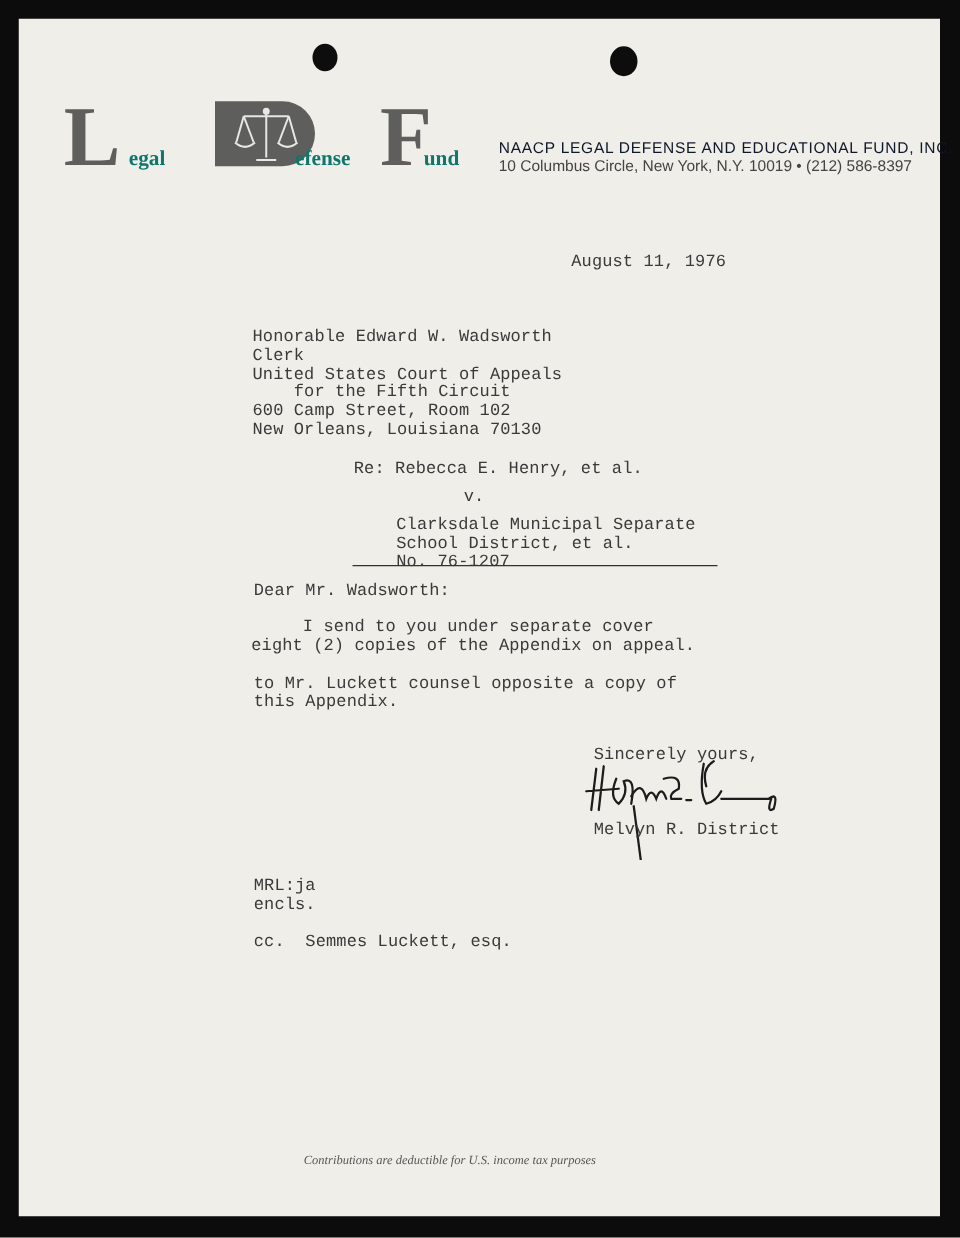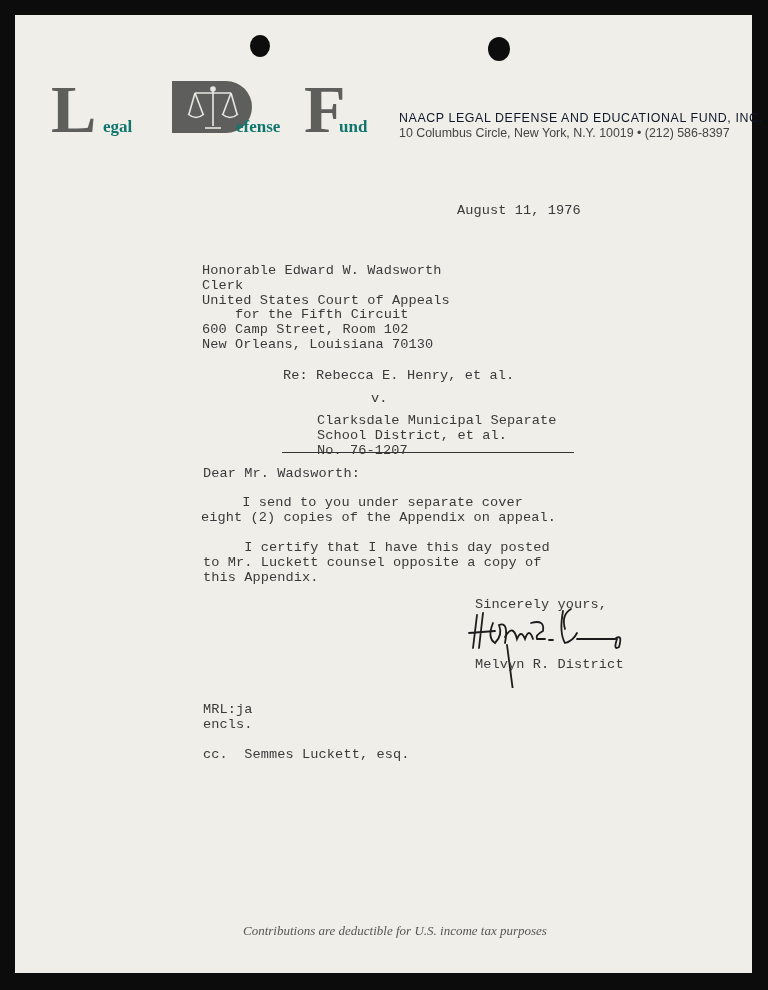--- a/index.html
+++ b/index.html
@@ -5,21 +5,21 @@
   html, body { margin:0; padding:0; }
   body { width:768px; height:990px; background:#0c0c0c; position:relative; overflow:hidden; }
   .paper { position:absolute; left:15px; top:15px; width:737px; height:958px; background:#efeee8; }
   .hole { position:absolute; border-radius:50%; background:#0d0d0d; }
   .abs { position:absolute; }
   .typed { font-family:"Liberation Mono", "DejaVu Sans Mono", monospace; font-size:13.6px; color:#3a3a3a; line-height:14.8px; white-space:pre; letter-spacing:0.1px; }
   .big-letter { position:absolute; font-family:"Liberation Serif", "DejaVu Serif", serif; font-weight:bold; color:#5e5e5c; line-height:1; }
   .small-word { position:absolute; font-family:"Liberation Serif", "DejaVu Serif", serif; font-weight:bold; color:#0f766e; font-size:17px; line-height:1; }
   .lh-org { font-family:"Liberation Sans", "DejaVu Sans", sans-serif; font-size:12.4px; color:#0f172a; letter-spacing:0.6px; white-space:nowrap; }
   .lh-addr { font-family:"Liberation Sans", "DejaVu Sans", sans-serif; font-size:12.4px; color:#444; white-space:nowrap; }
-  .footer { font-family:"Liberation Serif", "DejaVu Serif", serif; font-style:italic; font-size:13px; color:#555; white-space:nowrap; }
+  .footer { font-family:"Liberation Serif", "DejaVu Serif", serif; font-style:italic; font-size:10px; color:#555; white-space:nowrap; }
   .rule { position:absolute; height:1px; background:#333; }
 </style>
 </head>
 <body>
 
 <div class="paper">
 
   <div class="hole" style="left:235px; top:20px; width:20px; height:22px;"></div>
   <div class="hole" style="left:473px; top:22px; width:22px; height:24px;"></div>
 
@@ -74,21 +74,20 @@
   <div class="rule" style="left:267px; top:437px; width:292px;"></div>
 
   <div class="abs typed" style="left:188px; top:452px;">Dear Mr. Wadsworth:</div>
 
   <div class="abs" style="left:186px; top:481px;">
     <div class="typed">     I send to you under separate cover</div>
     <div class="typed">eight (2) copies of the Appendix on appeal.</div>
   </div>
 
   <div class="abs" style="left:188px; top:526px;">
-    <div class="typed">     I certify that I have this day posted</div>
     <div class="typed">to Mr. Luckett counsel opposite a copy of</div>
     <div class="typed">this Appendix.</div>
   </div>
 
   <div class="abs typed" style="left:460px; top:583px;">Sincerely yours,</div>
 
   <svg class="abs" style="left:450px; top:578px;" width="170" height="95" viewBox="0 0 170 95">
     <g stroke="#1c1c1c" stroke-width="1.8" fill="none" stroke-linecap="round">
       <path d="M12 22 L8 55 M18 20 L14 55 M4 40 L30 38"></path>
       <path d="M28 30 Q22 45 30 50 Q38 42 34 32 Q44 28 40 50"></path>

